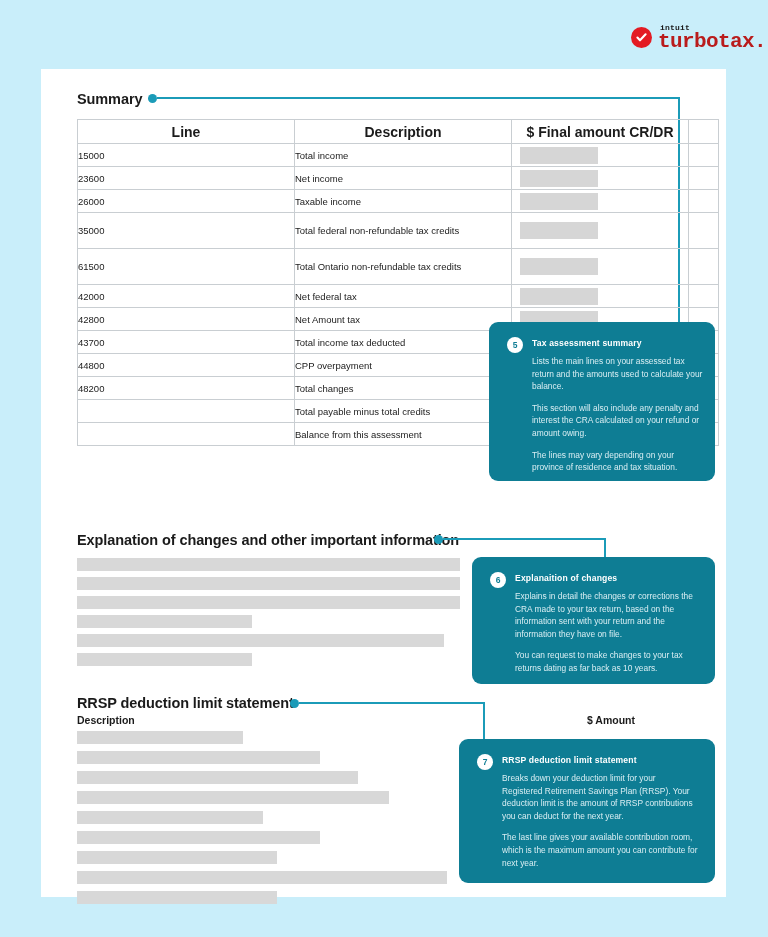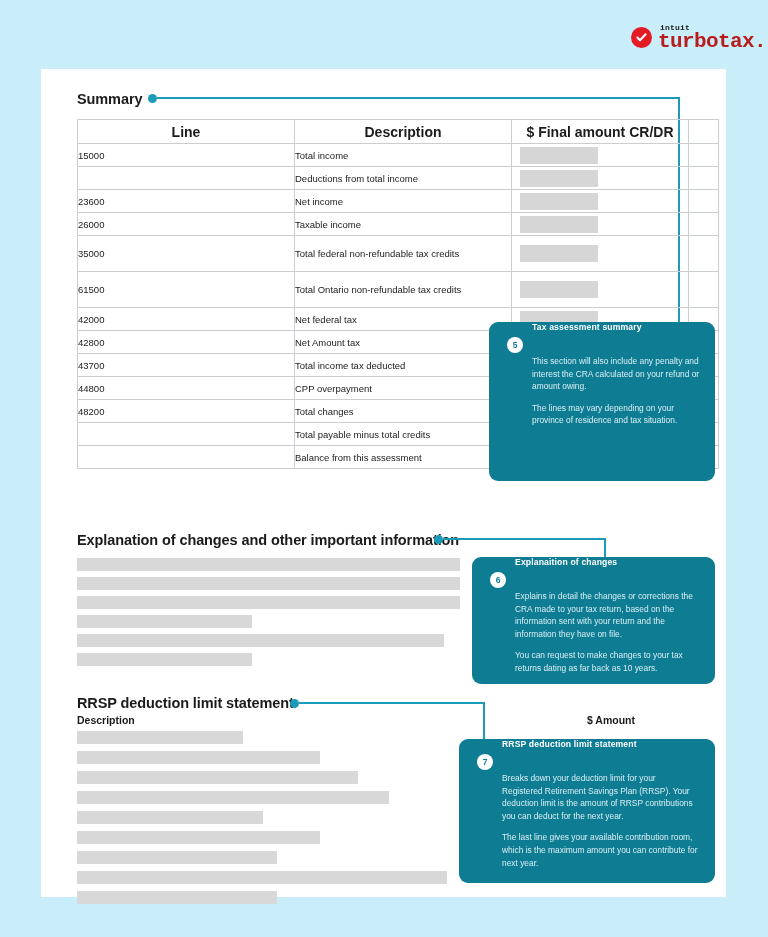--- a/index.html
+++ b/index.html
@@ -49,21 +49,21 @@
   .bar-amt{height:17px;background:#d6d6d6;width:78px;margin-left:8px;}
 
   
   .ph{position:absolute;background:#d8d8d8;height:13px;}
 
   
   .callout{position:absolute;background:#0e7d94;border-radius:9px;color:#ffffff;}
   .callout .badge{position:absolute;left:18px;top:15px;width:16px;height:16px;
     border-radius:50%;background:#ffffff;color:#0e7d94;font-size:8.5px;font-weight:bold;
     display:flex;align-items:center;justify-content:center;line-height:1;}
-  .callout .ctitle{position:absolute;left:43px;top:0;font-size:8.6px;font-weight:bold;
+  .callout .ctitle{position:absolute;left:43px;top:16px;font-size:8.6px;font-weight:bold;
     color:#ffffff;letter-spacing:.15px;white-space:nowrap;}
   .callout .cbody{position:absolute;left:43px;font-size:8.4px;line-height:12.6px;
     color:#d9eef3;}
   .cbody p{margin:0 0 9px 0;}
   .cbody p:last-child{margin-bottom:0;}
 
   
   .rrsp-col{position:absolute;font-size:10.5px;font-weight:bold;color:#1b1b1b;}
 </style>
 </head>
@@ -102,28 +102,20 @@
     <tbody id="tbl-body">
         <tr>
           <td class="c-line cell-pad" style="height: 22px;">15000</td>
           <td class="c-desc cell-pad">Total income</td>
           <td class="c-amt">
             <div class="bar-amt"></div>
           </td>
           <td class="c-end"></td>
         </tr>
         <tr>
-          <td class="c-line cell-pad" style="height: 22px;"></td>
-          <td class="c-desc cell-pad">Deductions from total income</td>
-          <td class="c-amt">
-            <div class="bar-amt"></div>
-          </td>
-          <td class="c-end"></td>
-        </tr>
-        <tr>
           <td class="c-line cell-pad" style="height: 22px;">23600</td>
           <td class="c-desc cell-pad">Net income</td>
           <td class="c-amt">
             <div class="bar-amt"></div>
           </td>
           <td class="c-end"></td>
         </tr>
         <tr>
           <td class="c-line cell-pad" style="height: 22px;">26000</td>
           <td class="c-desc cell-pad">Taxable income</td>
@@ -204,20 +196,21 @@
           </td>
           <td class="c-end"></td>
         </tr>
       </tbody>
   </table>
 
   <div class="callout" style="left:489px;top:322px;width:226px;height:159px;">
     <div class="badge">5</div>
     <div class="ctitle">Tax assessment summary</div>
     <div class="cbody" style="top:33px;width:172px;">
+      <p>Lists the main lines on your assessed tax return and the amounts used to calculate your balance.</p>
       <p>This section will also include any penalty and interest the CRA calculated on your refund or amount owing.</p>
       <p>The lines may vary depending on your province of residence and tax situation.</p>
     </div>
   </div>
 
   <div class="sect-head" style="left:77px;top:532px;">Explanation of changes and other important information</div>
   <div class="conn-dot" style="left:434px;top:535px;"></div>
   <div class="conn-h" style="left:443px;top:538px;width:163px;"></div>
   <div class="conn-v" style="left:604px;top:538px;height:22px;"></div>
 

